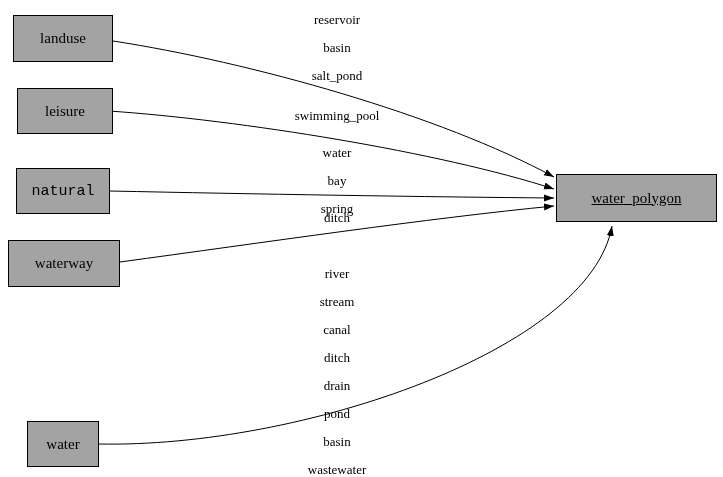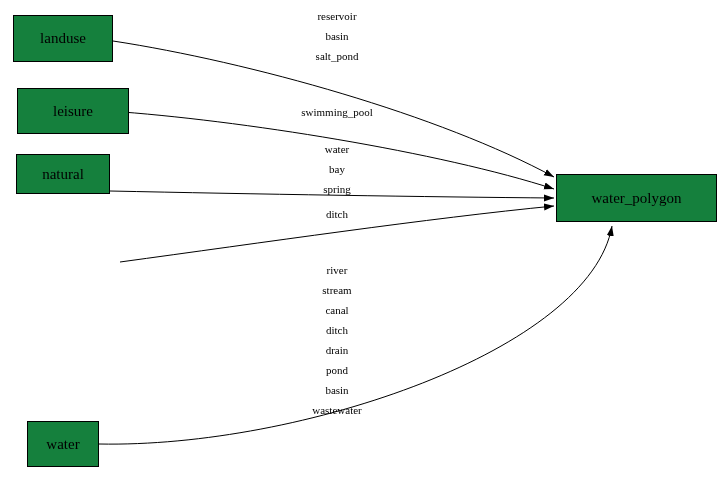--- a/index.html
+++ b/index.html
@@ -10,33 +10,33 @@
     background: #ffffff;
     font-family: "Liberation Serif", "DejaVu Serif", serif;
     overflow: hidden;
   }
   .canvas { position: absolute; left: 0; top: 0; width: 723px; height: 477px; }
   svg.edge-layer { position: absolute; left: 0; top: 0; }
   .node {
     position: absolute;
     box-sizing: border-box;
     border: 1px solid #000000;
-    background: #15803d;
+    background: #a3a3a3;
     display: flex;
     align-items: center;
     justify-content: center;
     font-size: 15px;
     color: #000000;
   }
   .edge-label {
     position: absolute;
     transform: translateX(-50%);
     text-align: center;
-    font-size: 11px;
-    line-height: 20px;
+    font-size: 13px;
+    line-height: 28px;
     white-space: pre-line;
     color: #000000;
   }
 </style>
 </head>
 <body>
 
 <div class="canvas">
 
   <svg class="edge-layer" width="723" height="477" viewBox="0 0 723 477">
@@ -49,34 +49,37 @@
     <path d="M109,111 C240,120 440,152 554,189" fill="none" stroke="#000000" stroke-width="1" marker-end="url(#arrow)"></path>
     <path d="M110,191 C250,194 430,197 554,198" fill="none" stroke="#000000" stroke-width="1" marker-end="url(#arrow)"></path>
     <path d="M120,262 C260,243 430,218 554,206" fill="none" stroke="#000000" stroke-width="1" marker-end="url(#arrow)"></path>
     <path d="M99,444 C300,448 590,350 612,226" fill="none" stroke="#000000" stroke-width="1" marker-end="url(#arrow)"></path>
   </svg>
 
   <div class="node" style="left:13px; top:15px; width:100px; height:47px;">
     <span>landuse</span>
   </div>
 
-  <div class="node" style="left:17px; top:88px; width:112px; height:46px;">
+  <div class="node" style="left:17px; top:88px; width:96px; height:46px;">
     <span>leisure</span>
   </div>
 
-  <div class="node" style="left:16px; top:154px; width:94px; height:40px;">
+  <div class="node" style="left:16px; top:168px; width:94px; height:46px;font-family:Liberation Mono, monospace;">
     <span>natural</span>
   </div>
 
+  <div class="node" style="left:8px; top:240px; width:112px; height:47px;">
+    <span>waterway</span>
+  </div>
 
   <div class="node" style="left:27px; top:421px; width:72px; height:46px;">
     <span>water</span>
   </div>
 
-  <div class="node" style="left:556px; top:174px; width:161px; height:48px;">
+  <div class="node" style="left:556px; top:174px; width:161px; height:48px;text-decoration:underline;">
     <span>water_polygon</span>
   </div>
 
   <div class="edge-label" style="left:337px; top:6px;">reservoir
 basin
 salt_pond</div>
 
   <div class="edge-label" style="left:337px; top:102px;text-align:right;">swimming_pool</div>
 
   <div class="edge-label" style="left:337px; top:139px;">water

